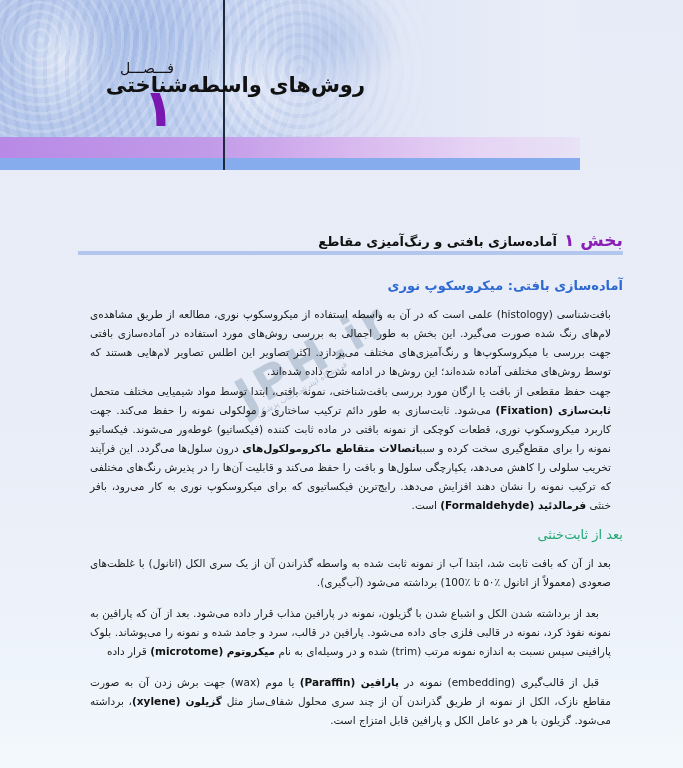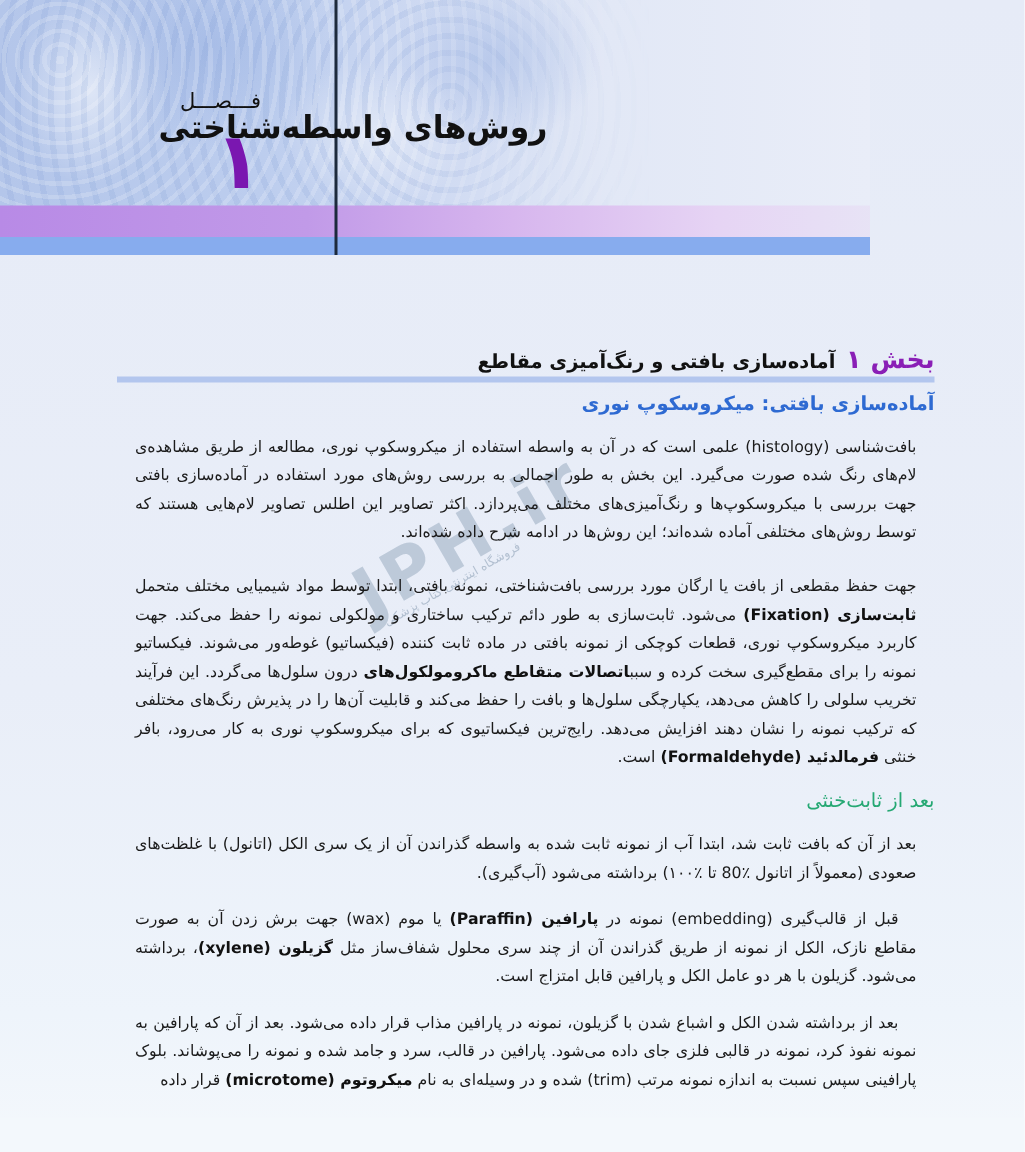--- a/index.html
+++ b/index.html
@@ -51,21 +51,21 @@
       position: absolute; left: 78px; width: 545px; direction: rtl; text-align: justify;
     }
     .section-header {
       position: absolute; left: 78px; top: 230px; width: 545px; height: 22px; direction: rtl; white-space: nowrap;
     }
     .section-tag { font-size: 17px; font-weight: bold; color: #8a1fb6; }
     .section-title { font-size: 13px; color: #111; margin-right: 2px; font-weight: bold; }
     .section-rule {
       position: absolute; left: 78px; top: 251px; width: 545px; height: 4px; background: #b3c6ee;
     }
-    .h-blue { font-size: 13px; font-weight: bold; color: #2e6ad2; margin: 0 0 2px 0; }
+    .h-blue { font-size: 13px; font-weight: bold; color: #2e6ad2; margin: 16px 0 2px 0; }
     .h-green { font-size: 13px; color: #25a873; margin: 0 0 2px 0; letter-spacing: 0.5px; }
     .para { font-size: 10.5px; line-height: 19px; color: #1b1b1b; margin: 12px; }
     .para b { font-weight: bold; color: #111; }
     .indent { text-indent: 12px; }
     .watermark {
       position: absolute; left: 228px; top: 330px; font-size: 46px; font-weight: bold;
       color: rgba(110,135,160,0.35); transform: rotate(-30deg); letter-spacing: 4px;
       font-family: "DejaVu Sans", sans-serif; pointer-events: none; white-space: nowrap;
     }
     .watermark-sub {
@@ -103,18 +103,18 @@
   <div class="h-blue">آماده‌سازی بافتی: میکروسکوپ نوری</div>
   <p class="para">بافت‌شناسی (histology) علمی است که در آن به واسطه استفاده از میکروسکوپ نوری، مطالعه از طریق مشاهده‌ی لام‌های رنگ شده صورت می‌گیرد. این بخش به طور اجمالی به بررسی روش‌های مورد استفاده در آماده‌سازی بافتی جهت بررسی با میکروسکوپ‌ها و رنگ‌آمیزی‌های مختلف می‌پردازد. اکثر تصاویر این اطلس تصاویر لام‌هایی هستند که توسط روش‌های مختلفی آماده شده‌اند؛ این روش‌ها در ادامه شرح داده شده‌اند.</p>
 </div>
 
 <div class="content" style="top:370px;">
   <p class="para"><span>جهت حفظ مقطعی از بافت یا ارگان مورد بررسی بافت‌شناختی، نمونه بافتی، ابتدا توسط مواد شیمیایی مختلف متحمل </span><b>ثابت‌سازی (Fixation)</b><span> می‌شود. ثابت‌سازی به طور دائم ترکیب ساختاری و مولکولی نمونه را حفظ می‌کند. جهت کاربرد میکروسکوپ نوری، قطعات کوچکی از نمونه بافتی در ماده ثابت کننده (فیکساتیو) غوطه‌ور می‌شوند. فیکساتیو نمونه را برای مقطع‌گیری سخت کرده و سبب</span><b>اتصالات متقاطع ماکرومولکول‌های</b><span> درون سلول‌ها می‌گردد. این فرآیند تخریب سلولی را کاهش می‌دهد، یکپارچگی سلول‌ها و بافت را حفظ می‌کند و قابلیت آن‌ها را در پذیرش رنگ‌های مختلفی که ترکیب نمونه را نشان دهند افزایش می‌دهد. رایج‌ترین فیکساتیوی که برای میکروسکوپ نوری به کار می‌رود، بافر خنثی </span><b>فرمالدئید (Formaldehyde)</b><span> است.</span></p>
 </div>
 
 <div class="content" style="top:527px;">
   <div class="h-green">بعد از ثابت‌خنثی</div>
-  <p class="para">بعد از آن که بافت ثابت شد، ابتدا آب از نمونه ثابت شده به واسطه گذراندن آن از یک سری الکل (اتانول) با غلظت‌های صعودی (معمولاً از اتانول ٪80 تا ٪۱۰۰) برداشته می‌شود (آب‌گیری).</p>
+  <p class="para">بعد از آن که بافت ثابت شد، ابتدا آب از نمونه ثابت شده به واسطه گذراندن آن از یک سری الکل (اتانول) با غلظت‌های صعودی (معمولاً از اتانول ٪۵۰ تا ٪100) برداشته می‌شود (آب‌گیری).</p>
+  <p class="para indent"><span>بعد از برداشته شدن الکل و اشباع شدن با گزیلون، نمونه در پارافین مذاب قرار داده می‌شود. بعد از آن که پارافین به نمونه نفوذ کرد، نمونه در قالبی فلزی جای داده می‌شود. پارافین در قالب، سرد و جامد شده و نمونه را می‌پوشاند. بلوک پارافینی سپس نسبت به اندازه نمونه مرتب (trim) شده و در وسیله‌ای به نام </span><b>میکروتوم (microtome)</b><span> قرار داده</span></p>
   <p class="para indent"><span>قبل از قالب‌گیری (embedding) نمونه در </span><b>پارافین (Paraffin)</b><span> یا موم (wax) جهت برش زدن آن به صورت مقاطع نازک، الکل از نمونه از طریق گذراندن آن از چند سری محلول شفاف‌ساز مثل </span><b>گزیلون (xylene)</b><span>، برداشته می‌شود. گزیلون با هر دو عامل الکل و پارافین قابل امتزاج است.</span></p>
-  <p class="para indent"><span>بعد از برداشته شدن الکل و اشباع شدن با گزیلون، نمونه در پارافین مذاب قرار داده می‌شود. بعد از آن که پارافین به نمونه نفوذ کرد، نمونه در قالبی فلزی جای داده می‌شود. پارافین در قالب، سرد و جامد شده و نمونه را می‌پوشاند. بلوک پارافینی سپس نسبت به اندازه نمونه مرتب (trim) شده و در وسیله‌ای به نام </span><b>میکروتوم (microtome)</b><span> قرار داده</span></p>
 </div>
 
 <div class="footer-band"></div>
 
 </body></html>

